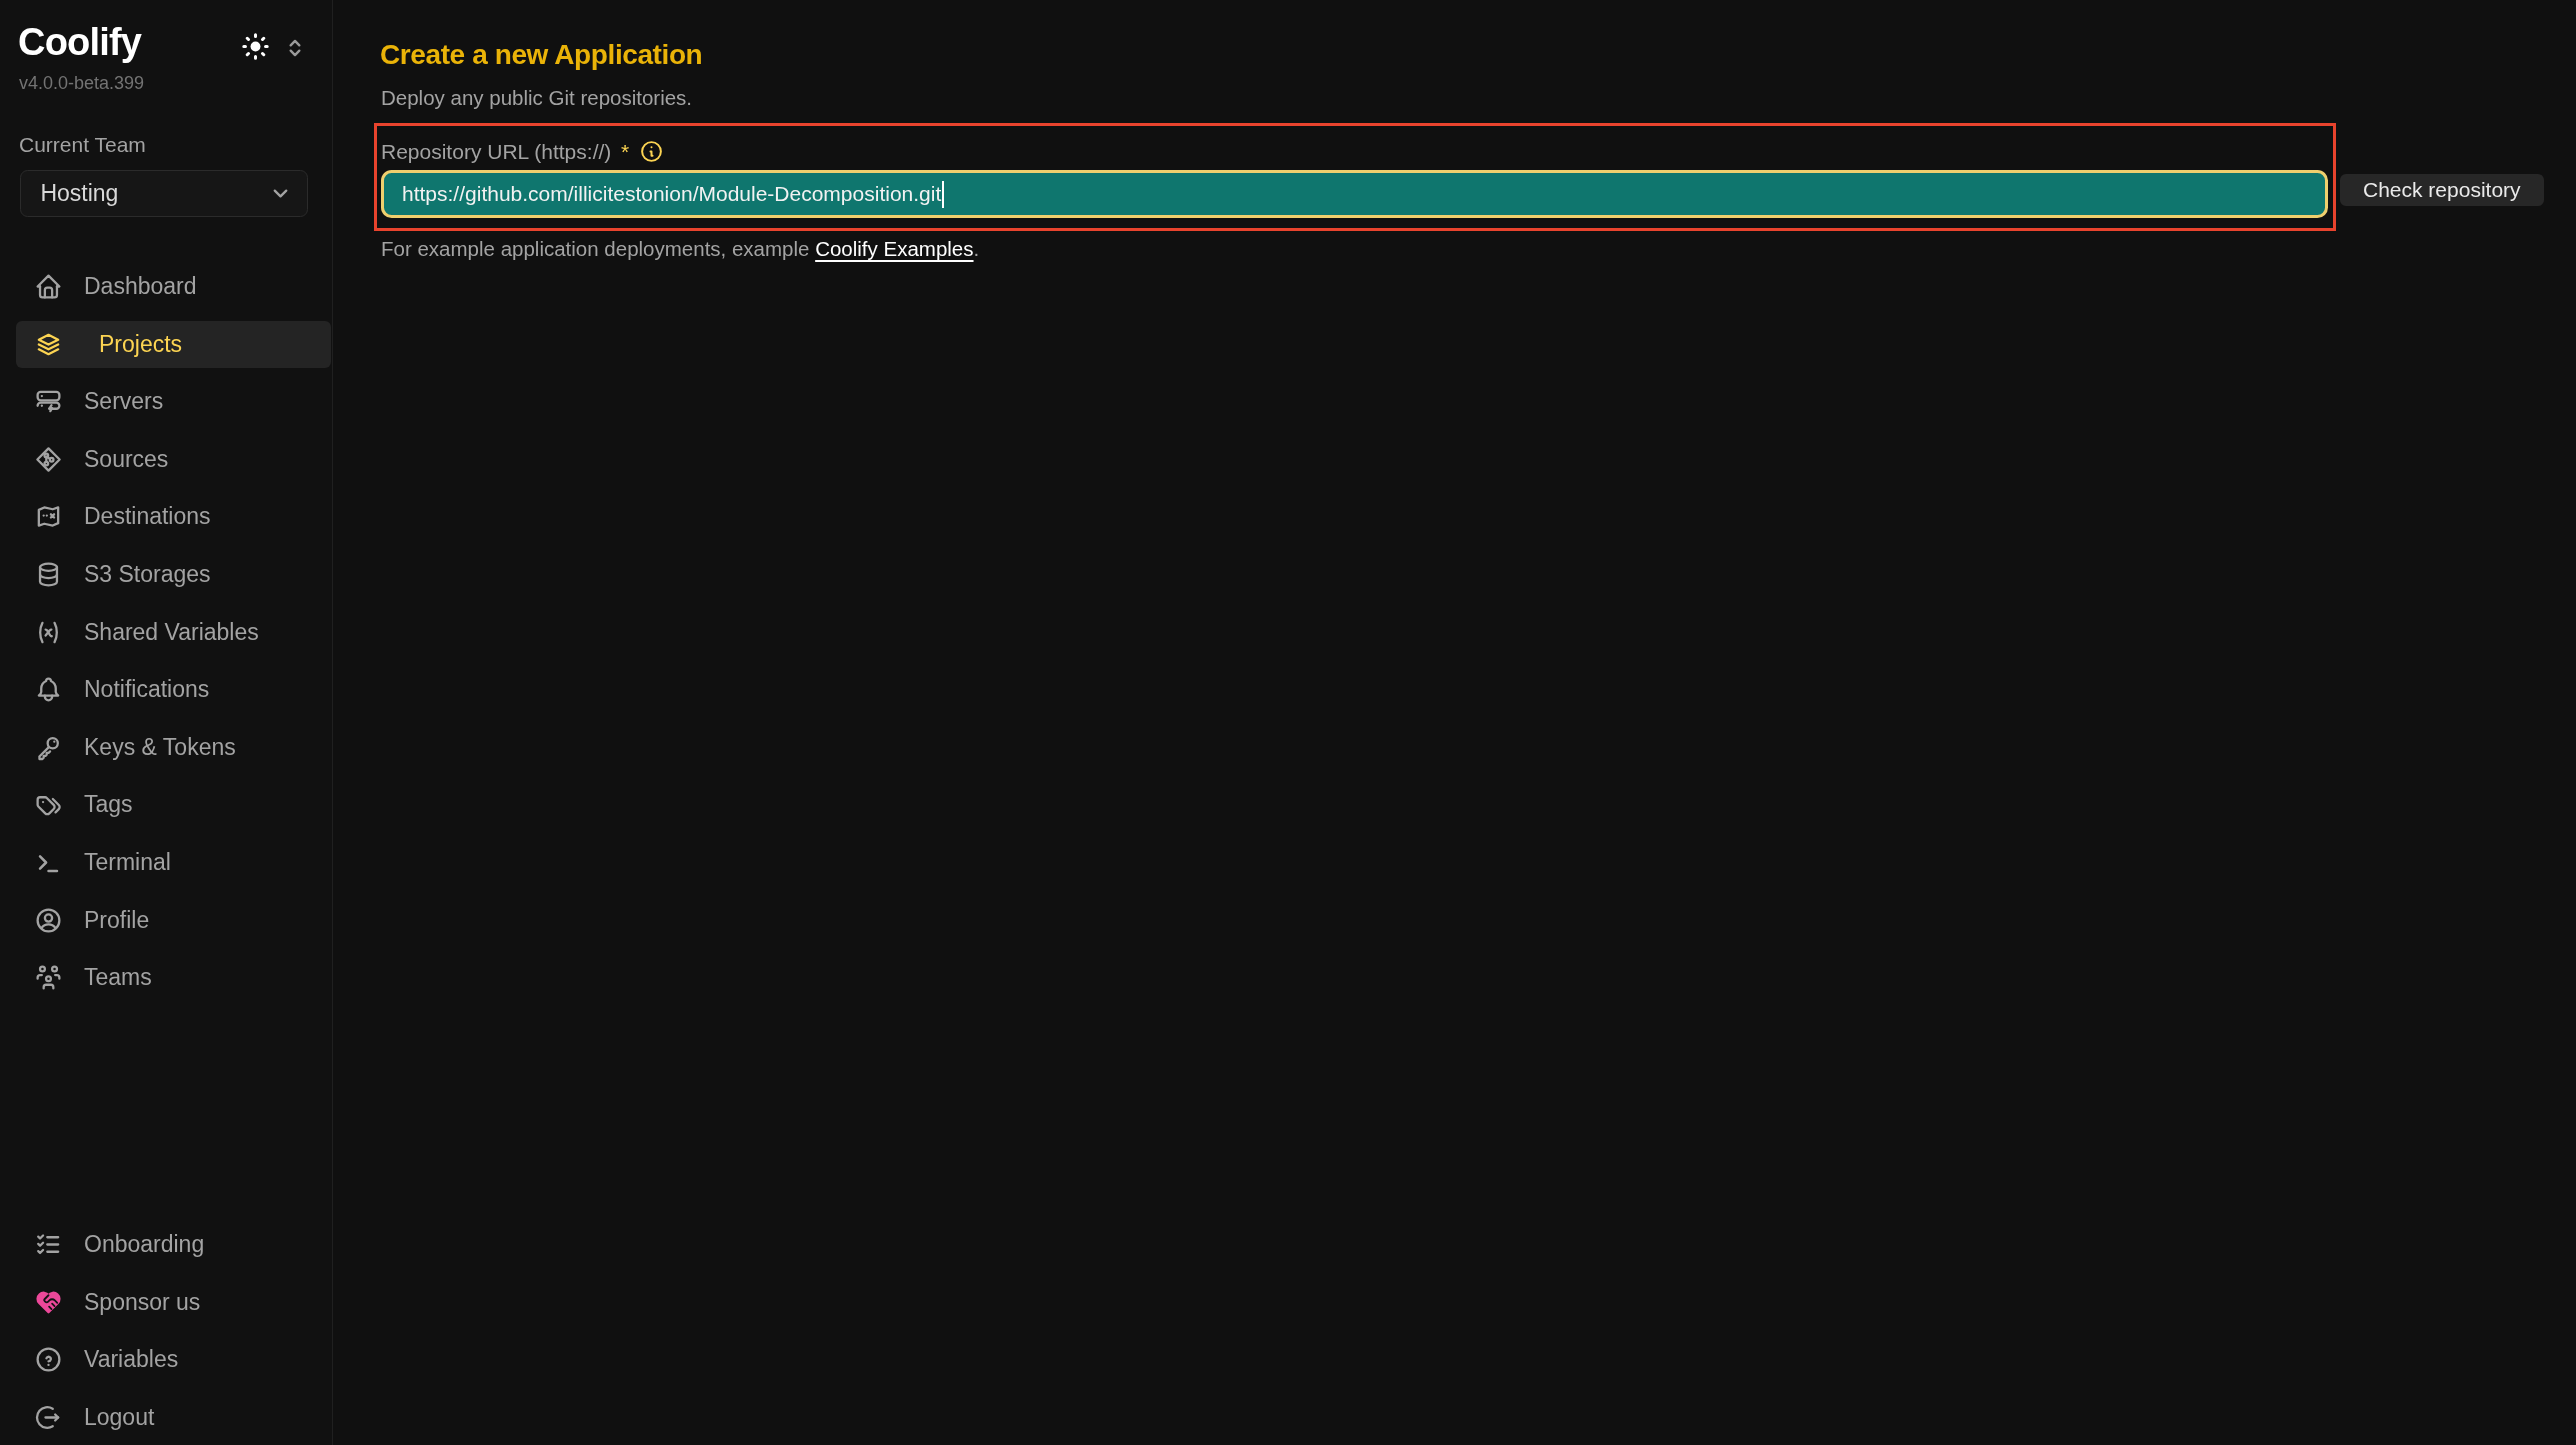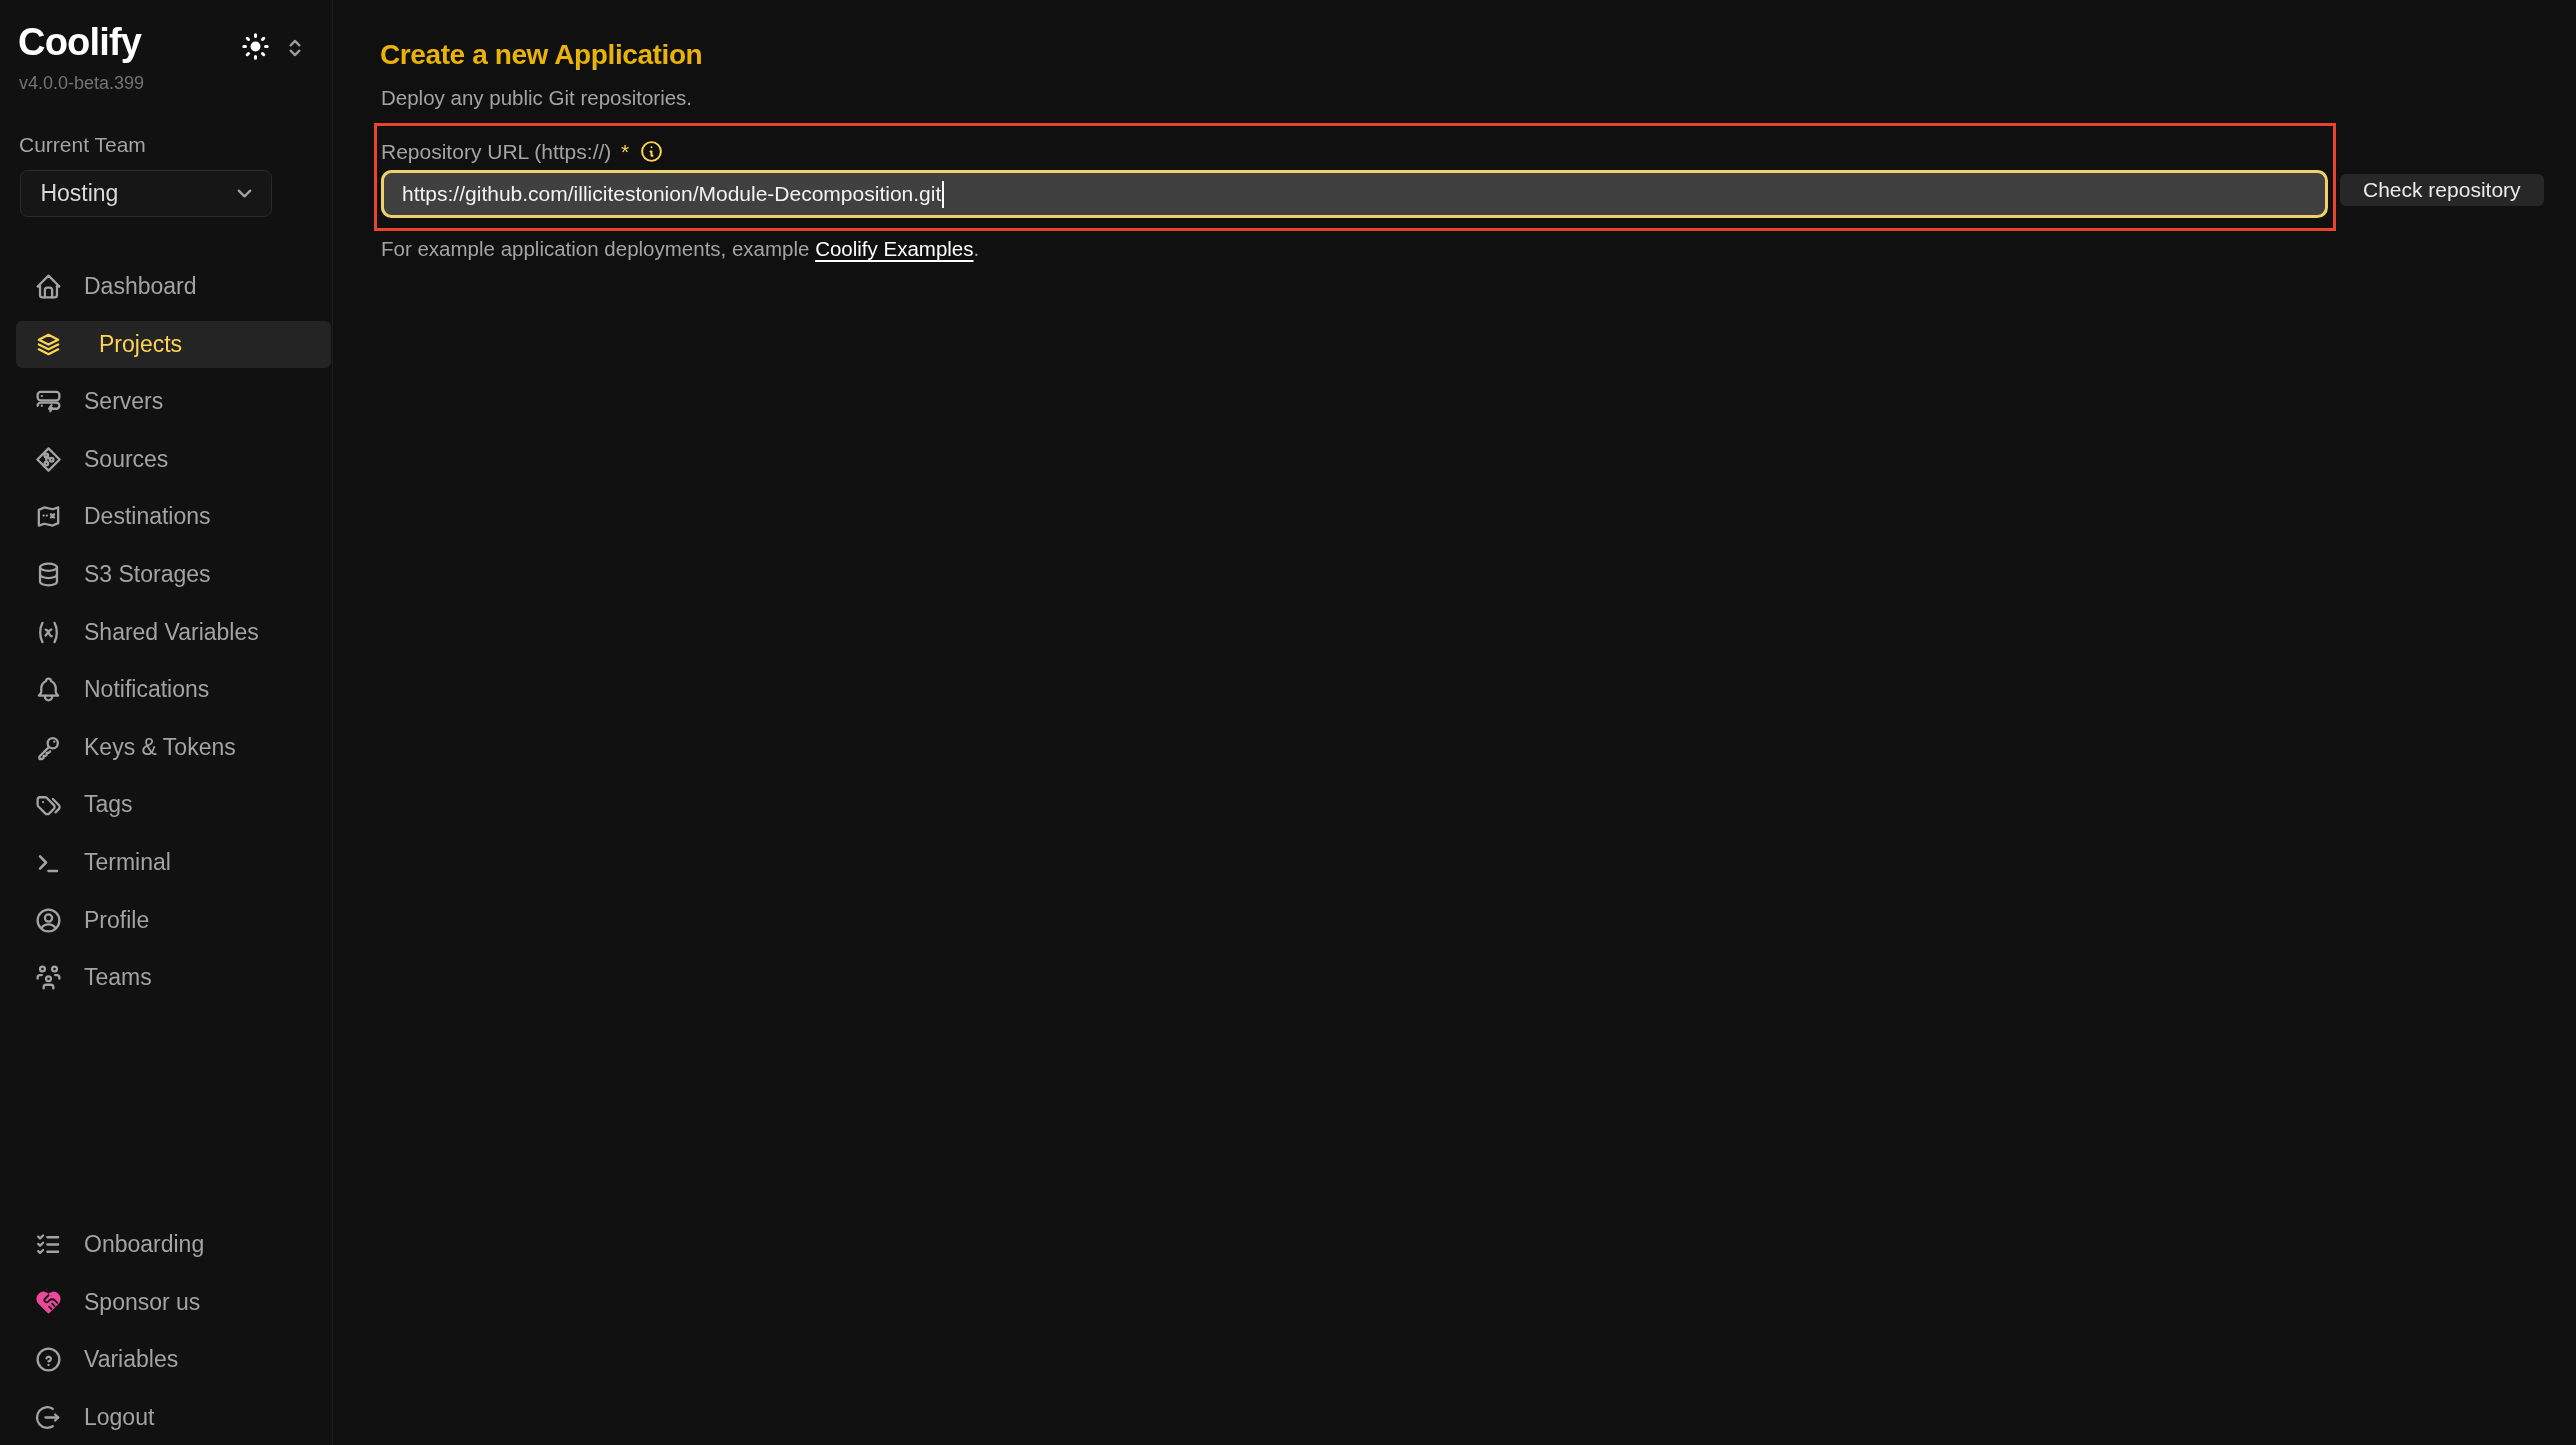--- a/index.html
+++ b/index.html
@@ -35,21 +35,21 @@
   .version {
     position: absolute; left: 19px; top: 73px;
     font-size: 18px; color: #737373;
   }
   .team-label {
     position: absolute; left: 19px; top: 133px;
     font-size: 21px; color: #a3a3a3;
   }
   .team-select {
     position: absolute; left: 19.7px; top: 170px;
-    width: 252px; height: 47px;
+    width: 288px; height: 47px;
     background: #161616;
     border: 1.5px solid #2b2b2b;
     border-radius: 7.6px;
     display: flex; align-items: center; justify-content: space-between;
     padding: 0 15px 0 19.7px;
     font-size: 23px; color: #d9d9d9;
     cursor: pointer;
   }
   .team-select .chev { width: 23px; height: 23px; color: #a3a3a3; }
 
@@ -88,21 +88,21 @@
   .field-label-row {
     position: absolute; left: 46px; top: 139px;
     display: flex; align-items: center; gap: 9.8px;
     font-size: 21px; color: #a3a3a3;
   }
   .required-mark { color: #fcd452; font-size: 21px; }
   .info-icon { width: 25px; height: 25px; color: #fcd452; cursor: pointer; }
   .url-input {
     position: absolute; left: 46px; top: 170px;
     width: 1947px; height: 48px;
-    background: #404040;
+    background: #0f766e;
     border: 3px solid #efcf6e;
     border-radius: 10.6px;
     display: flex; align-items: center;
     padding: 0 18px;
     font-size: 21px; color: #f2f2f2;
     cursor: text;
     white-space: nowrap; overflow: hidden;
   }
   .caret { display: inline-block; width: 2.3px; height: 27px; background: #ffffff; margin-left: 0.8px; }
   .check-btn {

